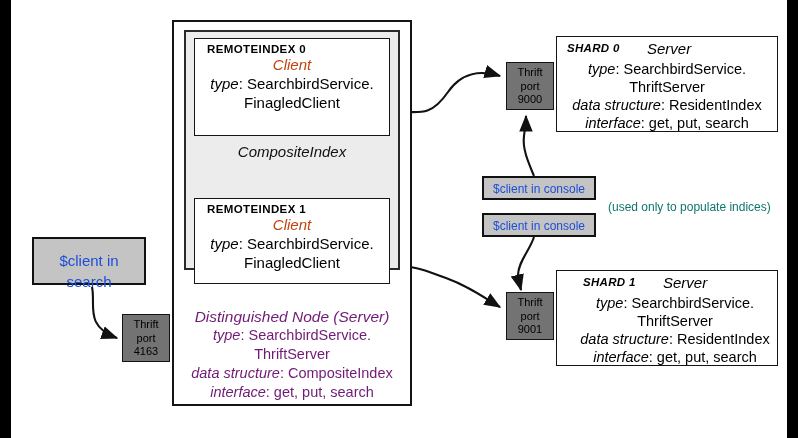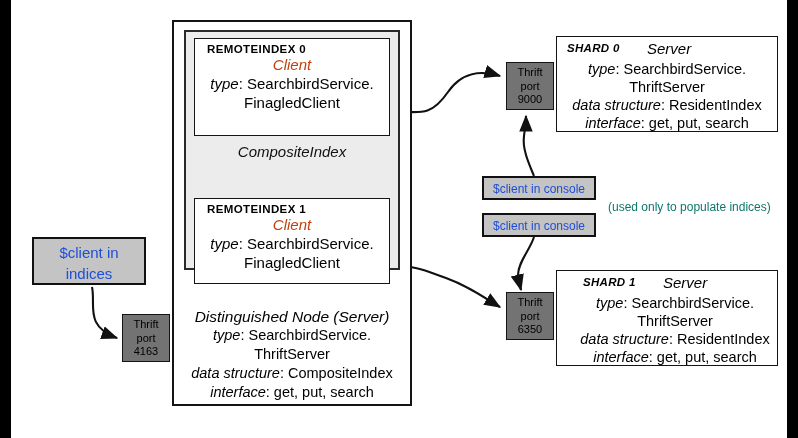--- a/index.html
+++ b/index.html
@@ -104,21 +104,21 @@
   .ital { font-style: italic; }
 
   
   #dist-text {
     position: absolute;
     left: 176px; top: 307px;
     width: 232px;
     text-align: center;
     font-size: 14.5px;
     line-height: 19px;
-    color: #000000;
+    color: #701a75;
   }
   #dist-text .title { font-style: italic; font-size: 15.5px; }
 
   
   #shard-0 {
     left: 556px; top: 36px;
     width: 222px; height: 96px;
     border: 1.5px solid #141414;
     background: #ffffff;
   }
@@ -171,21 +171,21 @@
   .client-gray {
     background: #c4c4c4;
     border: 2px solid #111111;
     color: #1d4ed8;
   }
   #client-console-main {
     left: 32px; top: 237px;
     width: 114px; height: 48px;
     font-size: 15px;
     line-height: 21px;
-    padding-top: 3px;
+    padding-top: 11px;
   }
   #client-console-1 {
     left: 482px; top: 176px;
     width: 114px; height: 24px;
     font-size: 12px;
     line-height: 22px;
   }
   #client-console-2 {
     left: 482px; top: 213px;
     width: 114px; height: 24px;
@@ -306,26 +306,26 @@
 
   <div class="box thrift" id="thrift-9000">
     <div>Thrift</div>
     <div>port</div>
     <div>9000</div>
   </div>
 
   <div class="box thrift" id="thrift-9001">
     <div>Thrift</div>
     <div>port</div>
-    <div>6350</div>
+    <div>9001</div>
   </div>
 
   <div class="box client-gray" id="client-console-main">
     <div>$client in</div>
-    <div>indices</div>
+    <div>search</div>
   </div>
 
   <div class="box client-gray" id="client-console-1">$client in console</div>
 
   <div class="box client-gray" id="client-console-2">$client in console</div>
 
   <div id="note-populate">(used only to populate indices)</div>
 
 </div>
 

